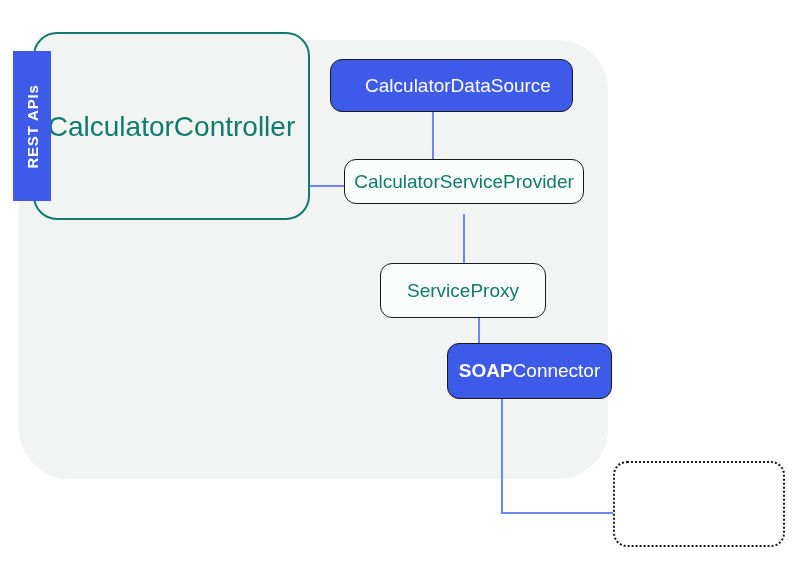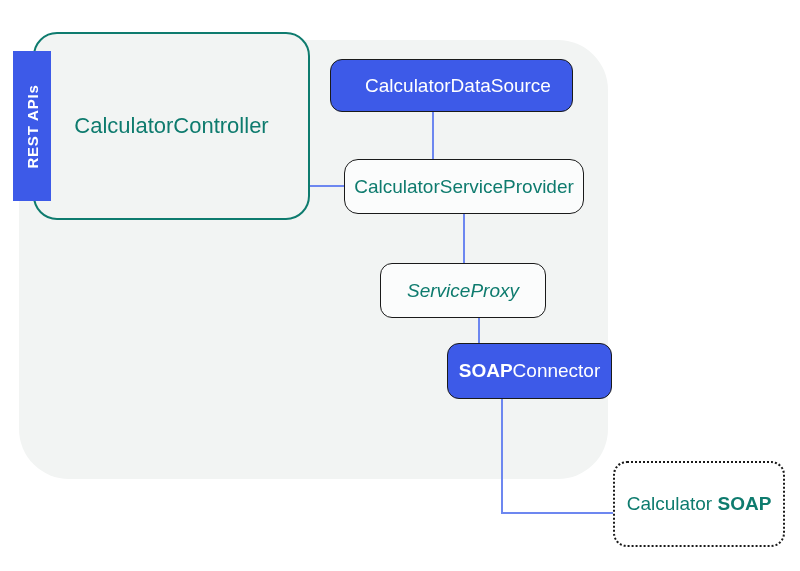--- a/index.html
+++ b/index.html
@@ -43,38 +43,38 @@
     line-height: 1.25;
   }
 
   .node-controller {
     left: 33px; top: 32px;
     width: 277px; height: 188px;
     background: var(--container_gray);
     border: 2.5px solid var(--teal);
     border-radius: 24px;
     color: var(--teal);
-    font-size: 22px;
+    font-size: 28px;
   }
 
   .node-blue {
     background: var(--accent_blue);
     border: 1.5px solid var(--border_dark);
     color: var(--text_white);
   }
 
   .node-light {
     background: var(--node_fill);
     border: 1.5px solid var(--border_dark);
     color: var(--teal);
   }
 
   .node-datasource       { left: 330px; top: 59px;  width: 243px; height: 53px; padding-left: 13px; }
-  .node-serviceprovider  { left: 344px; top: 159px; width: 240px; height: 55px; border-radius: 14px; }
-  .node-serviceproxy     { left: 380px; top: 263px; width: 166px; height: 55px; font-style: italic; }
+  .node-serviceprovider  { left: 344px; top: 159px; width: 240px; height: 45px; }
+  .node-serviceproxy     { left: 380px; top: 263px; width: 166px; height: 55px; }
   .node-soapconnector    { left: 408px; top: 343px; width: 165px; height: 56px; margin-left: 39px; }
 
   .node-webservice {
     left: 613px; top: 461px;
     width: 172px; height: 86px;
     background: var(--page_bg);
     border: 2px dotted var(--border_dark);
     border-radius: 14px;
     color: var(--teal);
     flex-direction: column;
@@ -149,18 +149,15 @@
     <span>ServiceProxy</span>
   </div>
 
   <div class="node node-blue node-soapconnector z-node">
     <span>
       <span class="bold">SOAP</span><span>Connector</span>
     </span>
   </div>
 
   <div class="node node-webservice z-node">
-    <span>
-      <span>Calculator </span><span class="bold">SOAP</span>
-    </span>
   </div>
 
 </div>
 
 </body></html>

